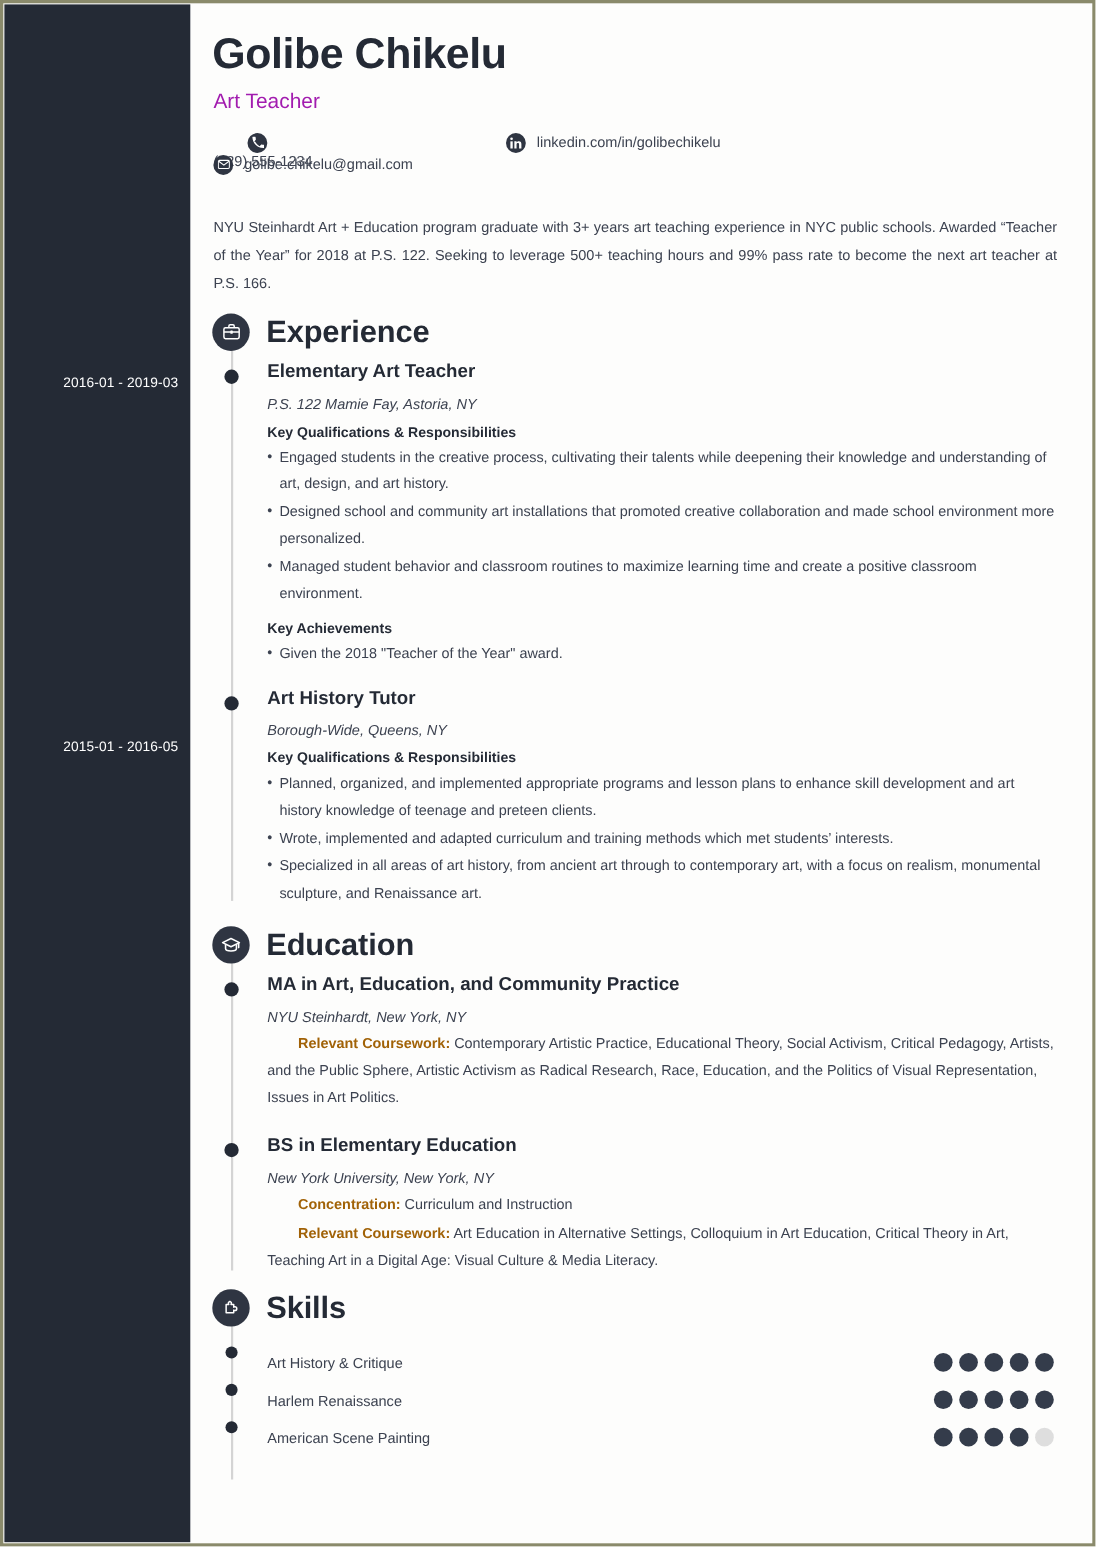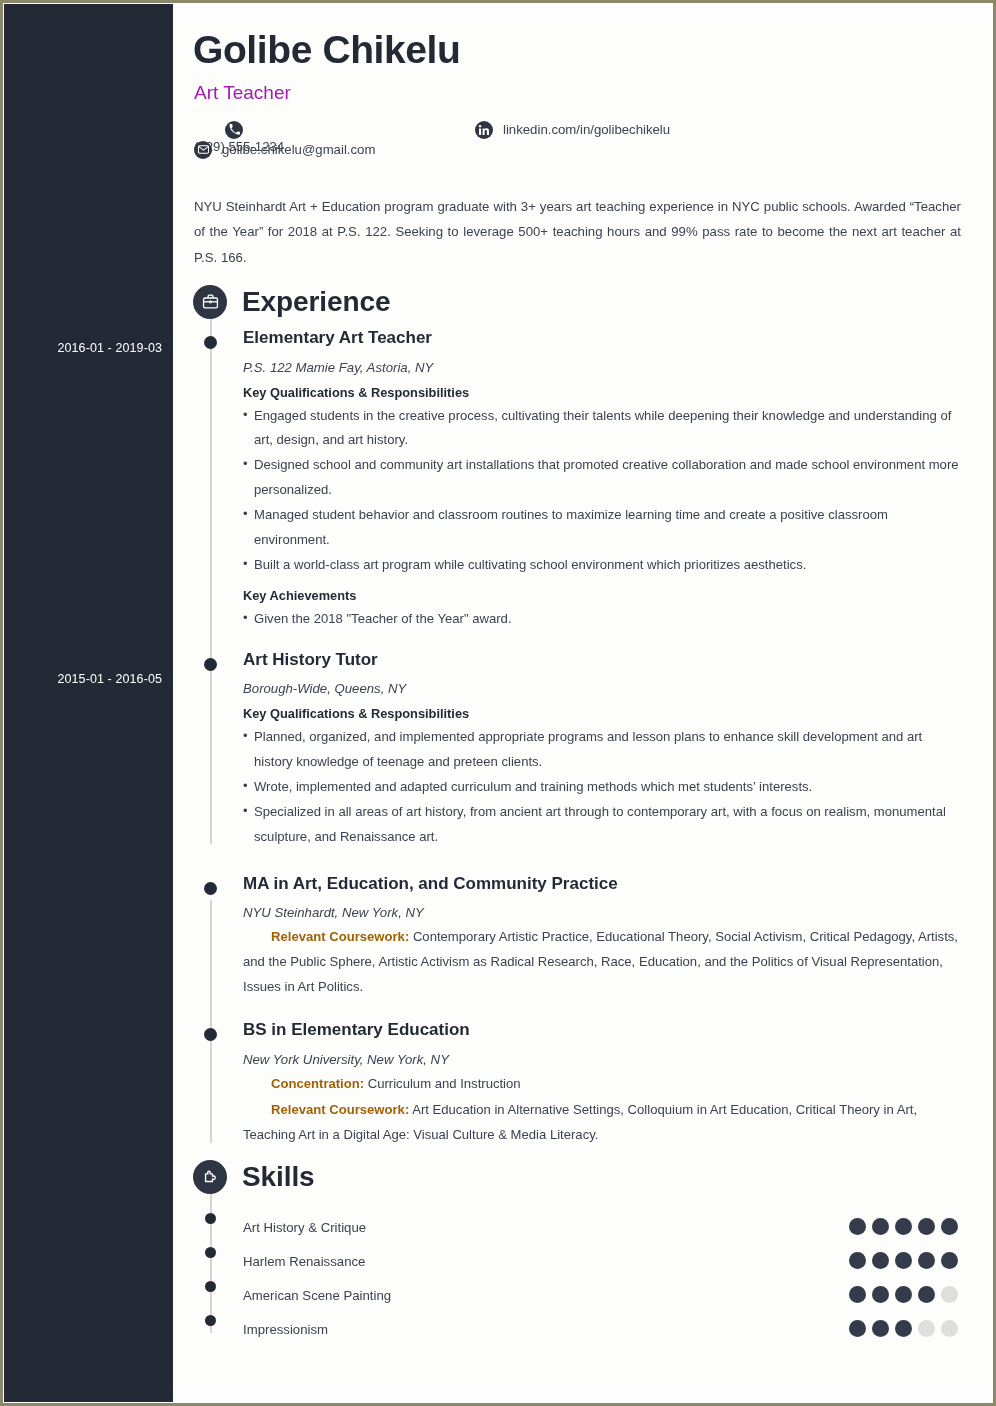--- a/index.html
+++ b/index.html
@@ -68,21 +68,21 @@
   }
   .contact {
     display: flex;
     align-items: center;
     position: absolute;
     font-size: 13.2px;
     color: #3c4250;
   }
   .c-phone { left: 3px;   top: 0; flex-direction: column; }
   .c-mail  { left: 3px;   top: 20px; }
-  .c-li    { left: 284px; top: 0; align-items: center; }
+  .c-li    { left: 269px; top: 0; align-items: center; }
   .cicon {
     width: 18px; height: 18px;
     border-radius: 50%;
     background: #2f3542;
     margin-right: 10px;
     display: inline-flex;
     align-items: center;
     justify-content: center;
     flex: 0 0 18px;
   }
@@ -290,21 +290,20 @@
 
         <div class="entry" style="margin-bottom:18px">
           <span class="entry-dot"></span>
           <div class="entry-title">Elementary Art Teacher</div>
           <div class="entry-sub">P.S. 122 Mamie Fay, Astoria, NY</div>
           <div class="entry-lbl">Key Qualifications &amp; Responsibilities</div>
           <ul class="bullets">
             <li>Engaged students in the creative process, cultivating their talents while deepening their knowledge and understanding of art, design, and art history.</li>
             <li>Designed school and community art installations that promoted creative collaboration and made school environment more personalized.</li>
             <li>Managed student behavior and classroom routines to maximize learning time and create a positive classroom environment.</li>
-            <li>Built a world-class art program while cultivating school environment which prioritizes aesthetics.</li>
           </ul>
           <div class="entry-lbl">Key Achievements</div>
           <ul class="bullets">
             <li>Given the 2018 "Teacher of the Year" award.</li>
           </ul>
         </div>
 
         <div class="entry" style="margin-bottom:10px">
           <span class="entry-dot"></span>
           <div class="entry-title">Art History Tutor</div>
@@ -315,20 +314,30 @@
             <li>Wrote, implemented and adapted curriculum and training methods which met students’ interests.</li>
             <li>Specialized in all areas of art history, from ancient art through to contemporary art, with a focus on realism, monumental sculpture, and Renaissance art.</li>
           </ul>
         </div>
 
       </div>
     </section>
 
     <section class="section" style="margin-top:16px">
       <div class="rail" style="top:34px; bottom:4px;"></div>
+      <div class="sec-head">
+        <span class="sec-badge">
+          <svg width="18" height="18" viewBox="0 0 24 24" fill="none" stroke="#ffffff" stroke-width="1.9" stroke-linejoin="round">
+            <path d="M12 4.2L1.8 9.2 12 14.2l10.2-5z"></path>
+            <path d="M5.4 11.3v5.1c0 1.6 3 3 6.6 3s6.6-1.4 6.6-3v-5.1"></path>
+            <path d="M21.3 9.7v5.6" stroke-linecap="round"></path>
+          </svg>
+        </span>
+        <span class="sec-title">Education</span>
+      </div>
 
       <div class="entries">
 
         <div class="entry" style="margin-bottom:20px">
           <span class="entry-dot"></span>
           <div class="entry-title">MA in Art, Education, and Community Practice</div>
           <div class="entry-sub">NYU Steinhardt, New York, NY</div>
           <div class="edu-line">
             <b>Relevant Coursework:</b><span> Contemporary Artistic Practice, Educational Theory, Social Activism, Critical Pedagogy, Artists, and the Public Sphere, Artistic Activism as Radical Research, Race, Education, and the Politics of Visual Representation, Issues in Art Politics.</span>
           </div>
@@ -391,30 +400,19 @@
           <span class="skill-name">American Scene Painting</span>
           <span class="rating">
             <i class="pip on"></i>
             <i class="pip on"></i>
             <i class="pip on"></i>
             <i class="pip on"></i>
             <i class="pip"></i>
           </span>
         </div>
 
-        <div class="skill-row">
-          <span class="skill-dot"></span>
-          <span class="skill-name">Impressionism</span>
-          <span class="rating">
-            <i class="pip on"></i>
-            <i class="pip on"></i>
-            <i class="pip on"></i>
-            <i class="pip"></i>
-            <i class="pip"></i>
-          </span>
-        </div>
 
       </div>
     </section>
 
   </main>
  </div>
 </div>
 
 </body></html>

